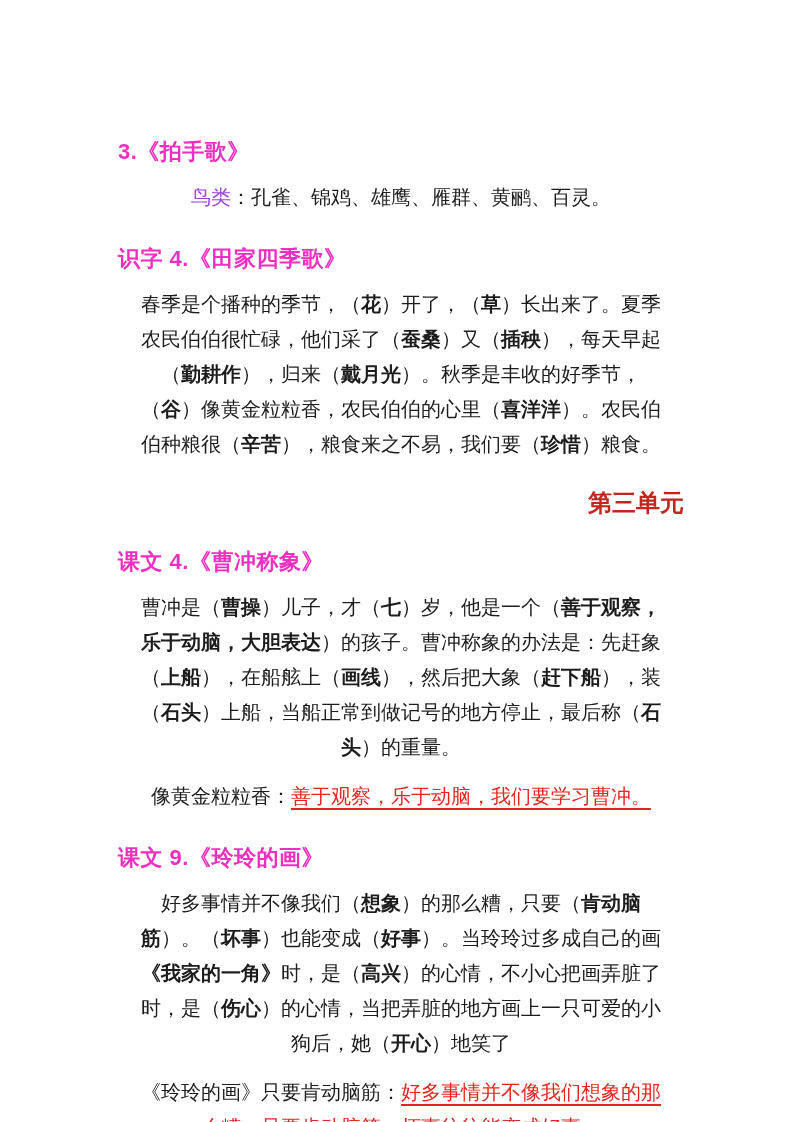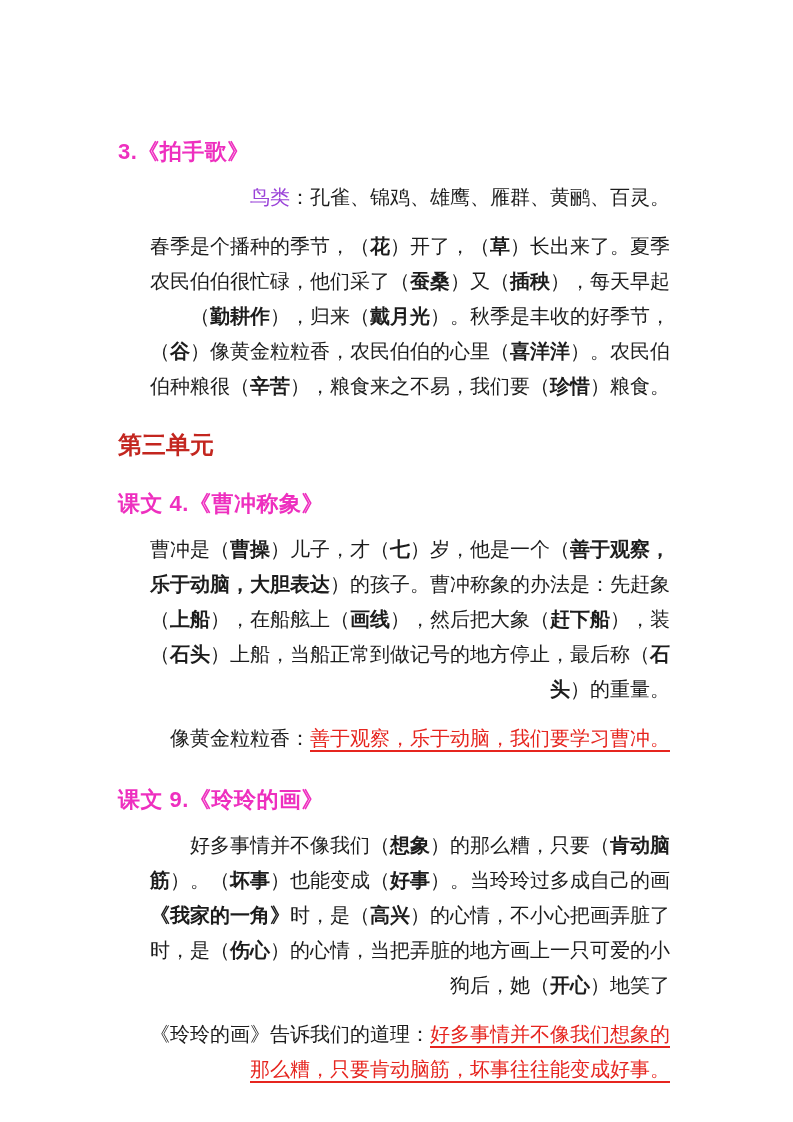--- a/index.html
+++ b/index.html
@@ -20,44 +20,45 @@
   .page{
     position:absolute;left:118px;top:138px;width:566px;
   }
   .lesson-heading{
     font-size:22px;font-weight:bold;color:var(--heading-pink);
     margin:30px 0 6px 0;line-height:28px;letter-spacing:0.5px;
   }
   .page .lesson-heading:first-child{margin-top:0;}
   .unit-heading{
     font-size:24px;font-weight:bold;color:var(--unit-red);
-    text-align:left;margin:26px 0 2px 0;line-height:30px;
+    text-align:right;margin:26px 0 2px 0;line-height:30px;
   }
   .unit-heading + .lesson-heading{}
   .para{
     margin:14px;font-size:20px;line-height:35px;color:var(--body-text);
-    text-align:right;word-break:break-all;
+    text-align:center;word-break:break-all;
   }
   .seg-n{font-weight:400;}
   .seg-b{font-weight:700;}
   .seg-purple{color:var(--label-purple);font-weight:400;}
   .seg-red{
     color:var(--answer-red);
     text-decoration:underline;
     text-decoration-thickness:2px;
     text-underline-offset:5px;
   }
 </style>
 </head>
 <body>
 
 <main class="page">
     <h2 class="lesson-heading">3.《拍手歌》</h2>
     <p class="para"><span class="seg-purple">鸟类</span><span class="seg-n">：孔雀、锦鸡、雄鹰、雁群、黄鹂、百灵。</span></p>
+    <h2 class="lesson-heading">识字 4.《田家四季歌》</h2>
     <p class="para"><span class="seg-n">春季是个播种的季节，（</span><span class="seg-b">花</span><span class="seg-n">）开了，（</span><span class="seg-b">草</span><span class="seg-n">）长出来了。夏季农民伯伯很忙碌，他们采了（</span><span class="seg-b">蚕桑</span><span class="seg-n">）又（</span><span class="seg-b">插秧</span><span class="seg-n">），每天早起（</span><span class="seg-b">勤耕作</span><span class="seg-n">），归来（</span><span class="seg-b">戴月光</span><span class="seg-n">）。秋季是丰收的好季节，（</span><span class="seg-b">谷</span><span class="seg-n">）像黄金粒粒香，农民伯伯的心里（</span><span class="seg-b">喜洋洋</span><span class="seg-n">）。农民伯伯种粮很（</span><span class="seg-b">辛苦</span><span class="seg-n">），粮食来之不易，我们要（</span><span class="seg-b">珍惜</span><span class="seg-n">）粮食。</span></p>
     <h1 class="unit-heading">第三单元</h1>
     <h2 class="lesson-heading">课文 4.《曹冲称象》</h2>
     <p class="para"><span class="seg-n">曹冲是（</span><span class="seg-b">曹操</span><span class="seg-n">）儿子，才（</span><span class="seg-b">七</span><span class="seg-n">）岁，他是一个（</span><span class="seg-b">善于观察，乐于动脑，大胆表达</span><span class="seg-n">）的孩子。曹冲称象的办法是：先赶象（</span><span class="seg-b">上船</span><span class="seg-n">），在船舷上（</span><span class="seg-b">画线</span><span class="seg-n">），然后把大象（</span><span class="seg-b">赶下船</span><span class="seg-n">），装（</span><span class="seg-b">石头</span><span class="seg-n">）上船，当船正常到做记号的地方停止，最后称（</span><span class="seg-b">石头</span><span class="seg-n">）的重量。</span></p>
     <p class="para"><span class="seg-n">像黄金粒粒香：</span><span class="seg-red">善于观察，乐于动脑，我们要学习曹冲。 </span></p>
     <h2 class="lesson-heading">课文 9.《玲玲的画》</h2>
     <p class="para"><span class="seg-n">好多事情并不像我们（</span><span class="seg-b">想象</span><span class="seg-n">）的那么糟，只要（</span><span class="seg-b">肯动脑筋</span><span class="seg-n">）。（</span><span class="seg-b">坏事</span><span class="seg-n">）也能变成（</span><span class="seg-b">好事</span><span class="seg-n">）。当玲玲过多成自己的画</span><span class="seg-b">《我家的一角》</span><span class="seg-n">时，是（</span><span class="seg-b">高兴</span><span class="seg-n">）的心情，不小心把画弄脏了时，是（</span><span class="seg-b">伤心</span><span class="seg-n">）的心情，当把弄脏的地方画上一只可爱的小狗后，她（</span><span class="seg-b">开心</span><span class="seg-n">）地笑了</span></p>
-    <p class="para"><span class="seg-n">《玲玲的画》告诉我们的道理：</span><span class="seg-red">好多事情并不像我们想象的那么糟，只要肯动脑筋，坏事往往能变成好事。 </span></p>
+    <p class="para"><span class="seg-n">《玲玲的画》只要肯动脑筋：</span><span class="seg-red">好多事情并不像我们想象的那么糟，只要肯动脑筋，坏事往往能变成好事。 </span></p>
   </main>
 
 </body></html>

